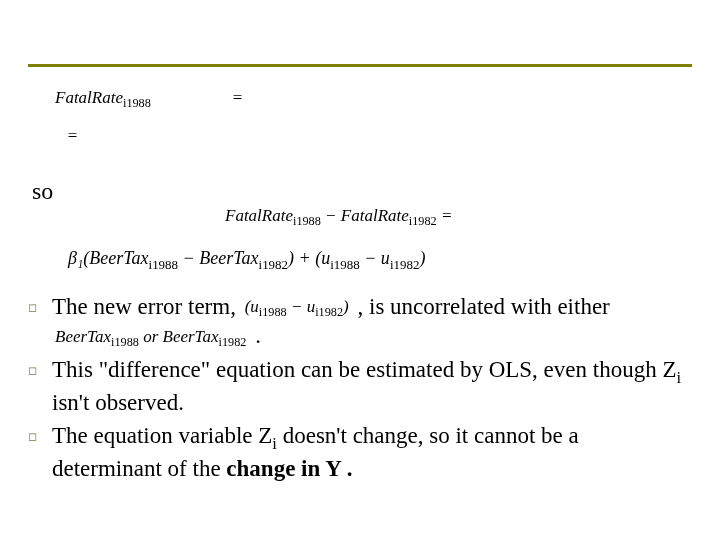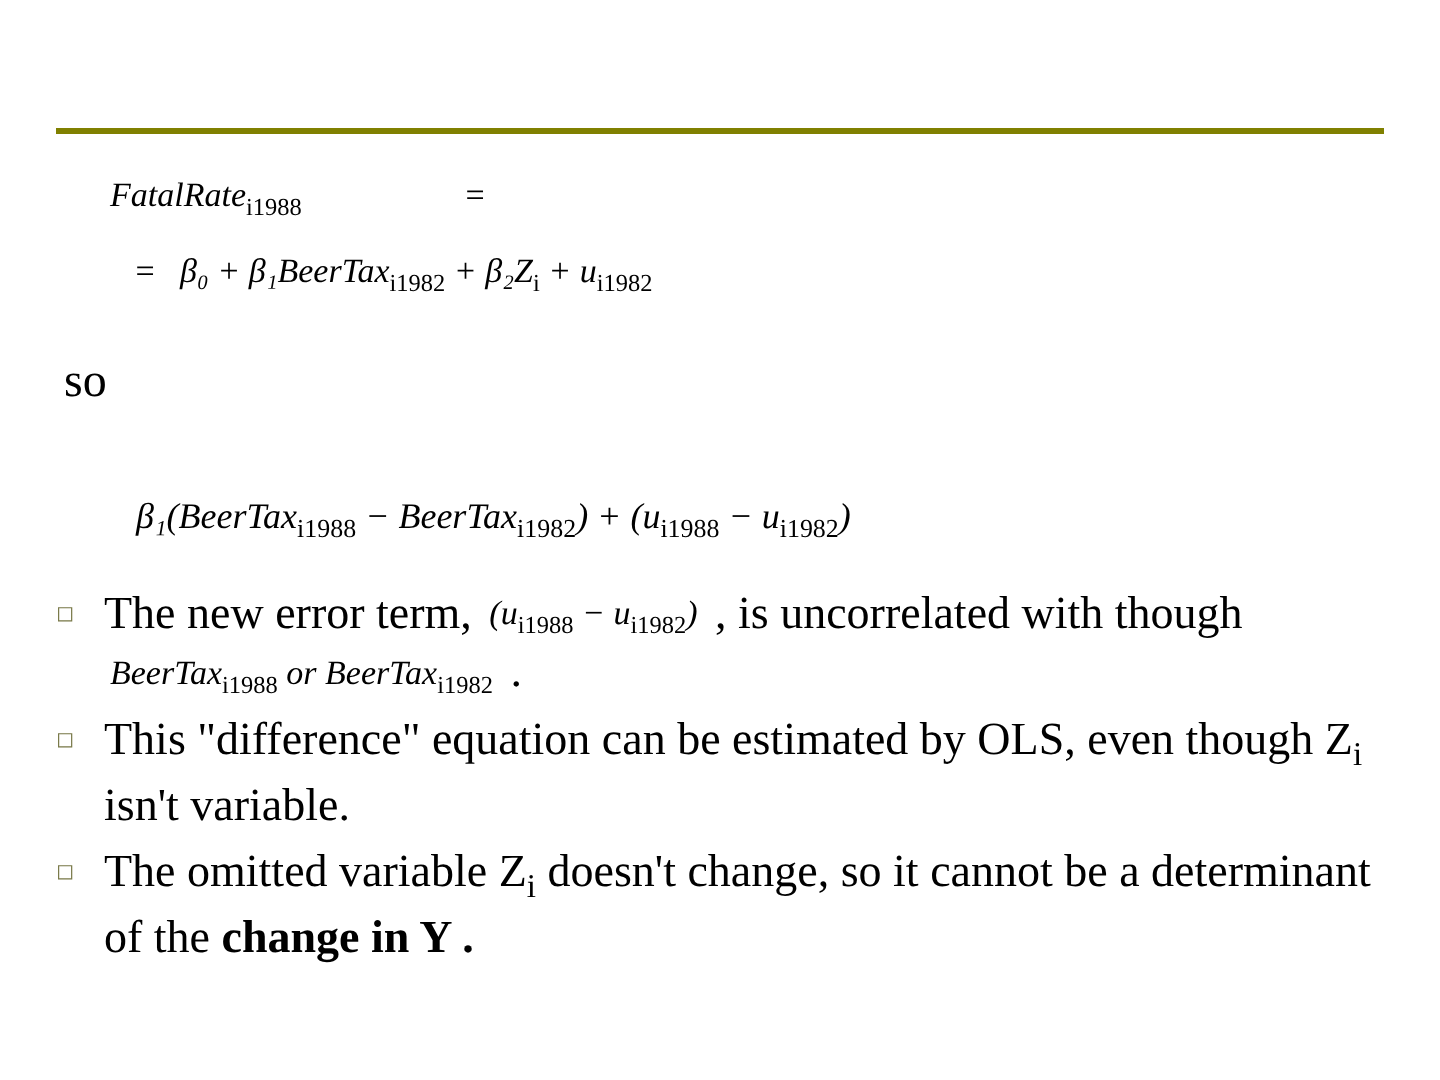--- a/index.html
+++ b/index.html
@@ -118,49 +118,51 @@
 
   <div class="divider"></div>
 
   <div class="equations-top">
     <div class="eqrow">
       <span class="eqlhs"><span>FatalRate</span><sub>i1988</sub></span>
       <span class="eqeq">=</span>
     </div>
     <div class="eqrow">
       <span class="eqeq">=</span>
-      <span class="eqrhs"><span>β₀ + β₁BeerTax</span><sub>i1982</sub><span> + β₂Z</span><sub>i</sub><span> + u</span><sub>i1982</sub></span>
     </div>
   </div>
 
   <div class="so">so</div>
 
+  <div class="eq-middle">
+    <span>FatalRate</span><sub>i1988</sub><span> − FatalRate</span><sub>i1982</sub><span> =</span>
+  </div>
 
   <div class="eq-bottom">
     <span>β₁(BeerTax</span><sub>i1988</sub><span> − BeerTax</span><sub>i1982</sub><span>) + (u</span><sub>i1988</sub><span> − u</span><sub>i1982</sub><span>)</span>
   </div>
 
   <div class="bullets">
 
     <div class="bullet">
       <div class="bullet-marker">◻</div>
       <div class="bullet-text">
-        <span>The new error term, </span><span class="inline-math"><span>(u</span><sub>i1988</sub><span> − u</span><sub>i1982</sub><span>)</span></span><span> , is uncorrelated with though </span><span class="inline-math"><span>BeerTax</span><sub>i1988</sub><span> or BeerTax</span><sub>i1982</sub></span><span>  .</span>
+        <span>The new error term, </span><span class="inline-math"><span>(u</span><sub>i1988</sub><span> − u</span><sub>i1982</sub><span>)</span></span><span> , is uncorrelated with either </span><span class="inline-math"><span>BeerTax</span><sub>i1988</sub><span> or BeerTax</span><sub>i1982</sub></span><span>  .</span>
       </div>
     </div>
 
     <div class="bullet">
       <div class="bullet-marker">◻</div>
       <div class="bullet-text">
-        <span>This "difference" equation can be estimated by OLS, even though Z</span><sub>i</sub><span> isn't variable.</span>
+        <span>This "difference" equation can be estimated by OLS, even though Z</span><sub>i</sub><span> isn't observed.</span>
       </div>
     </div>
 
     <div class="bullet">
       <div class="bullet-marker">◻</div>
       <div class="bullet-text">
-        <span>The omitted variable Z</span><sub>i</sub><span> doesn't change, so it cannot be a determinant of the </span><span class="bold">change in Y .</span><span></span>
+        <span>The equation variable Z</span><sub>i</sub><span> doesn't change, so it cannot be a determinant of the </span><span class="bold">change in Y .</span><span></span>
       </div>
     </div>
 
   </div>
 
 </div>
 
 </body></html>

